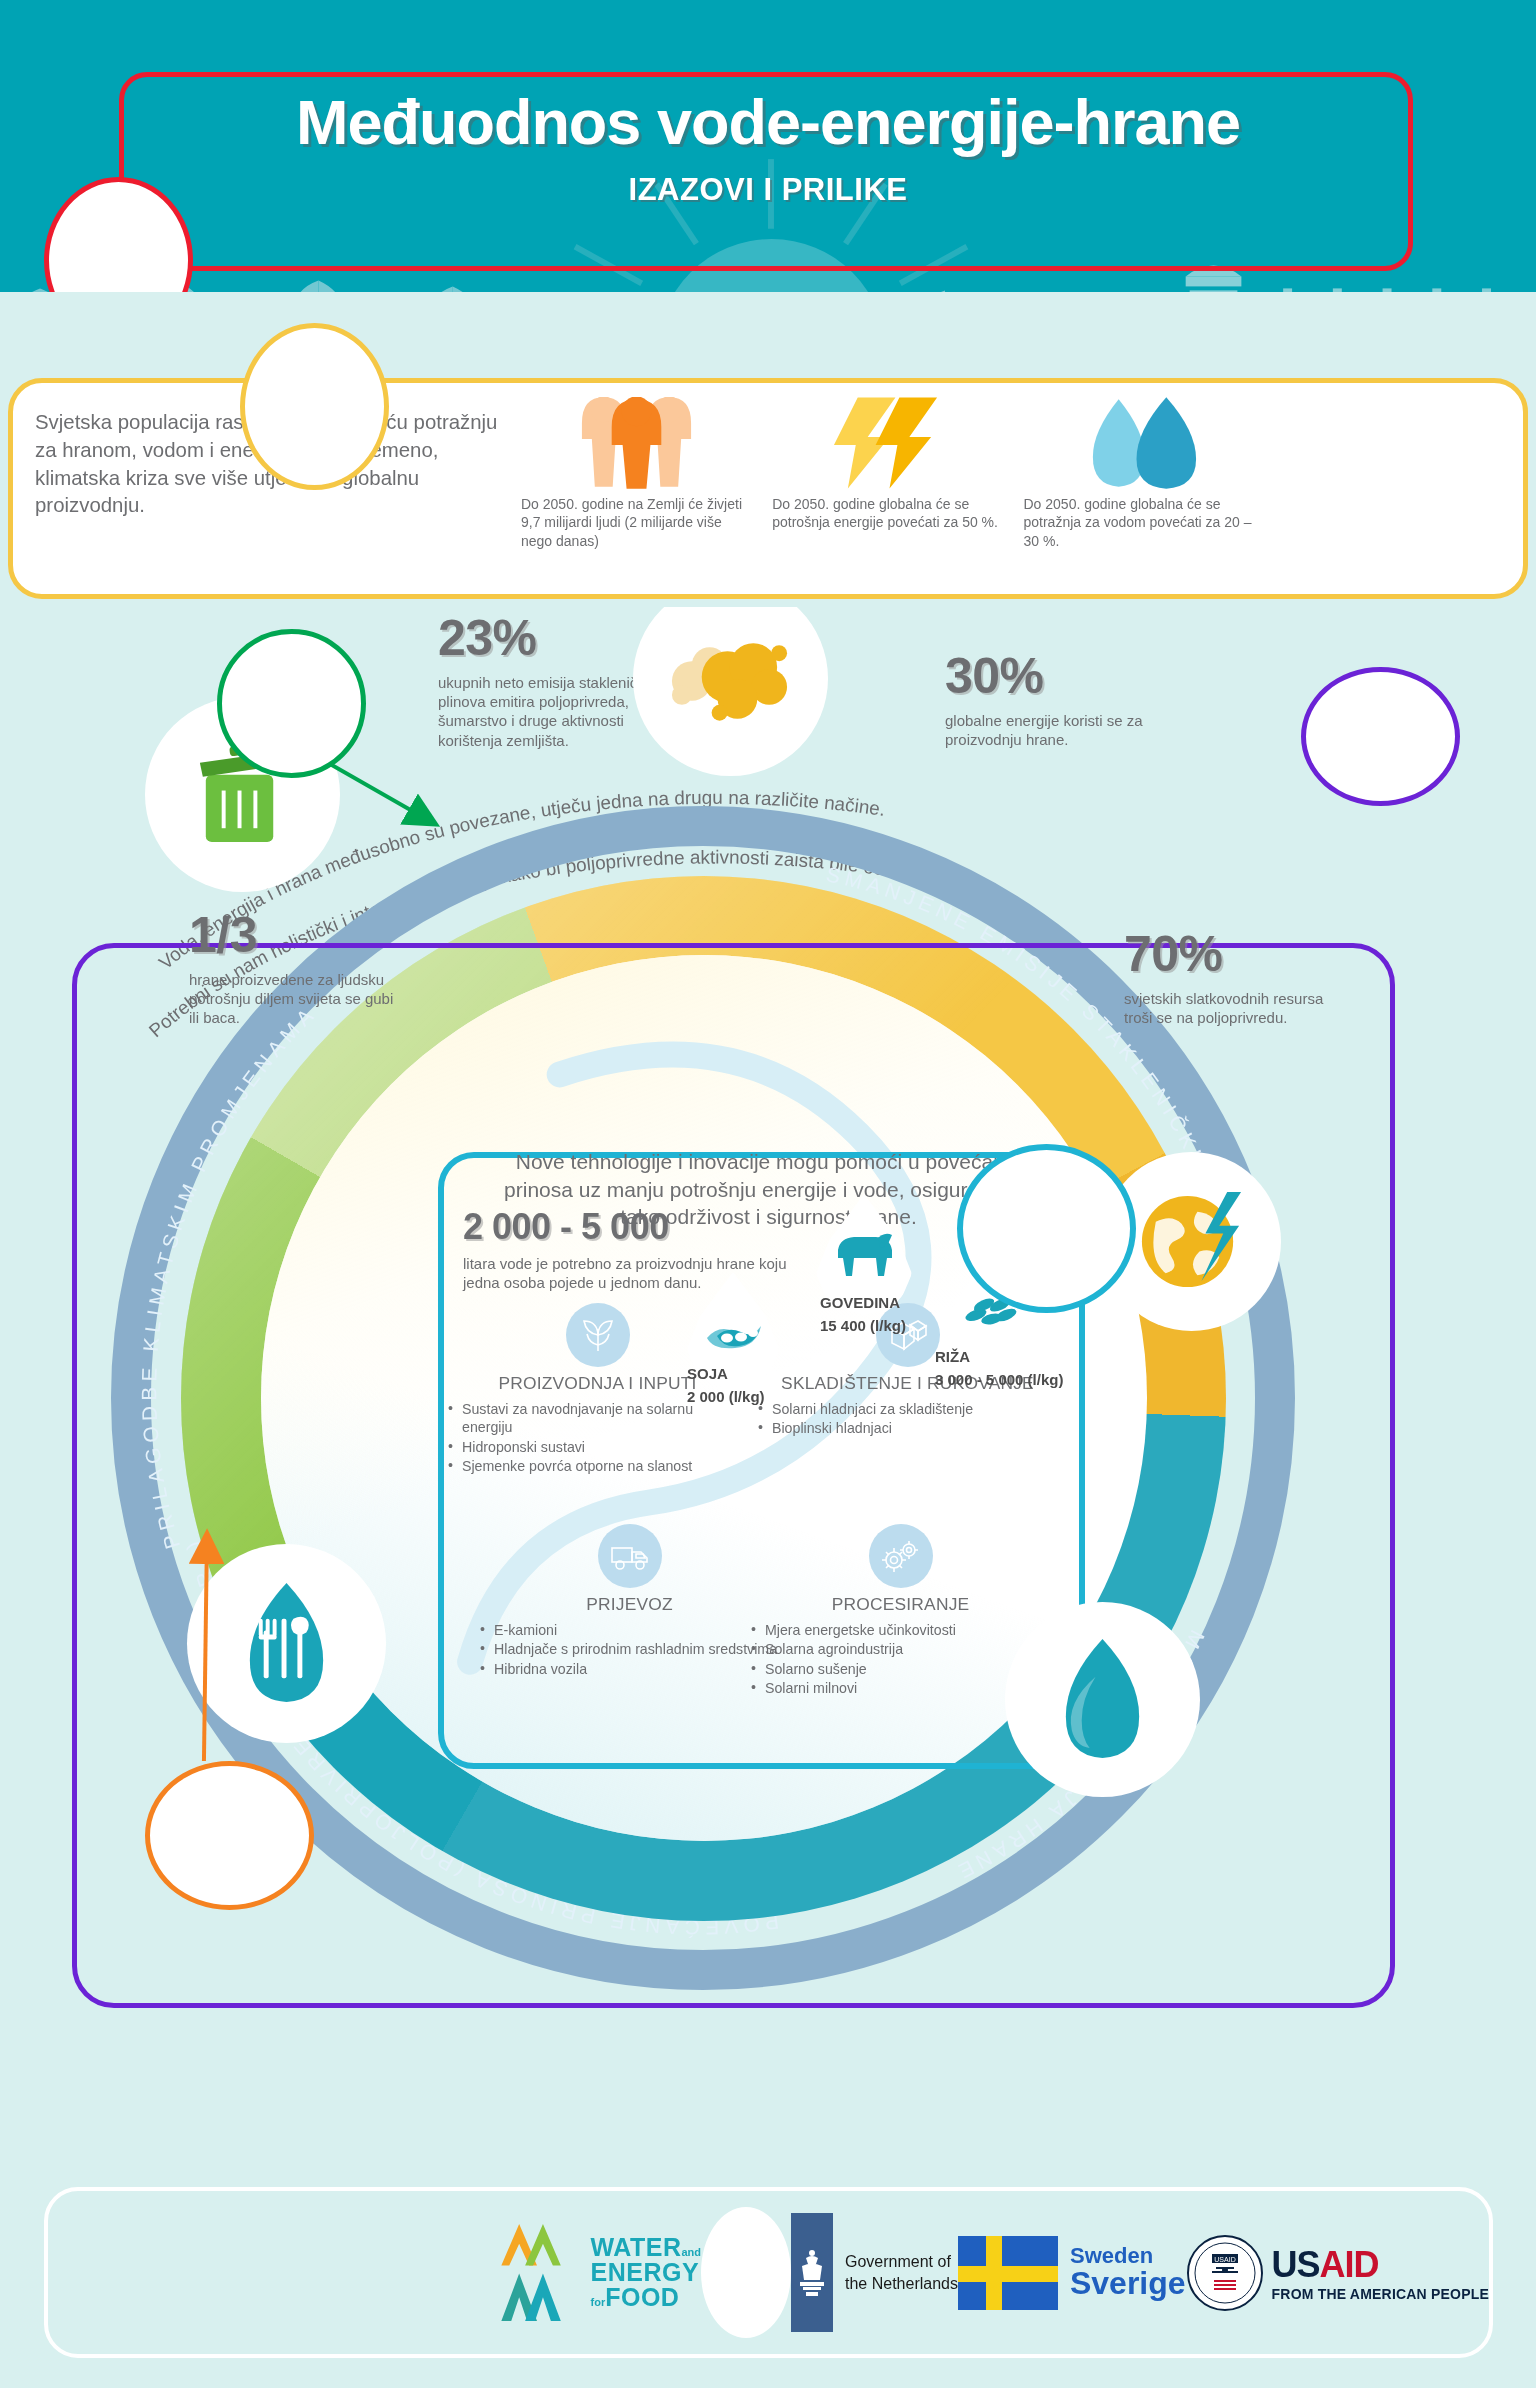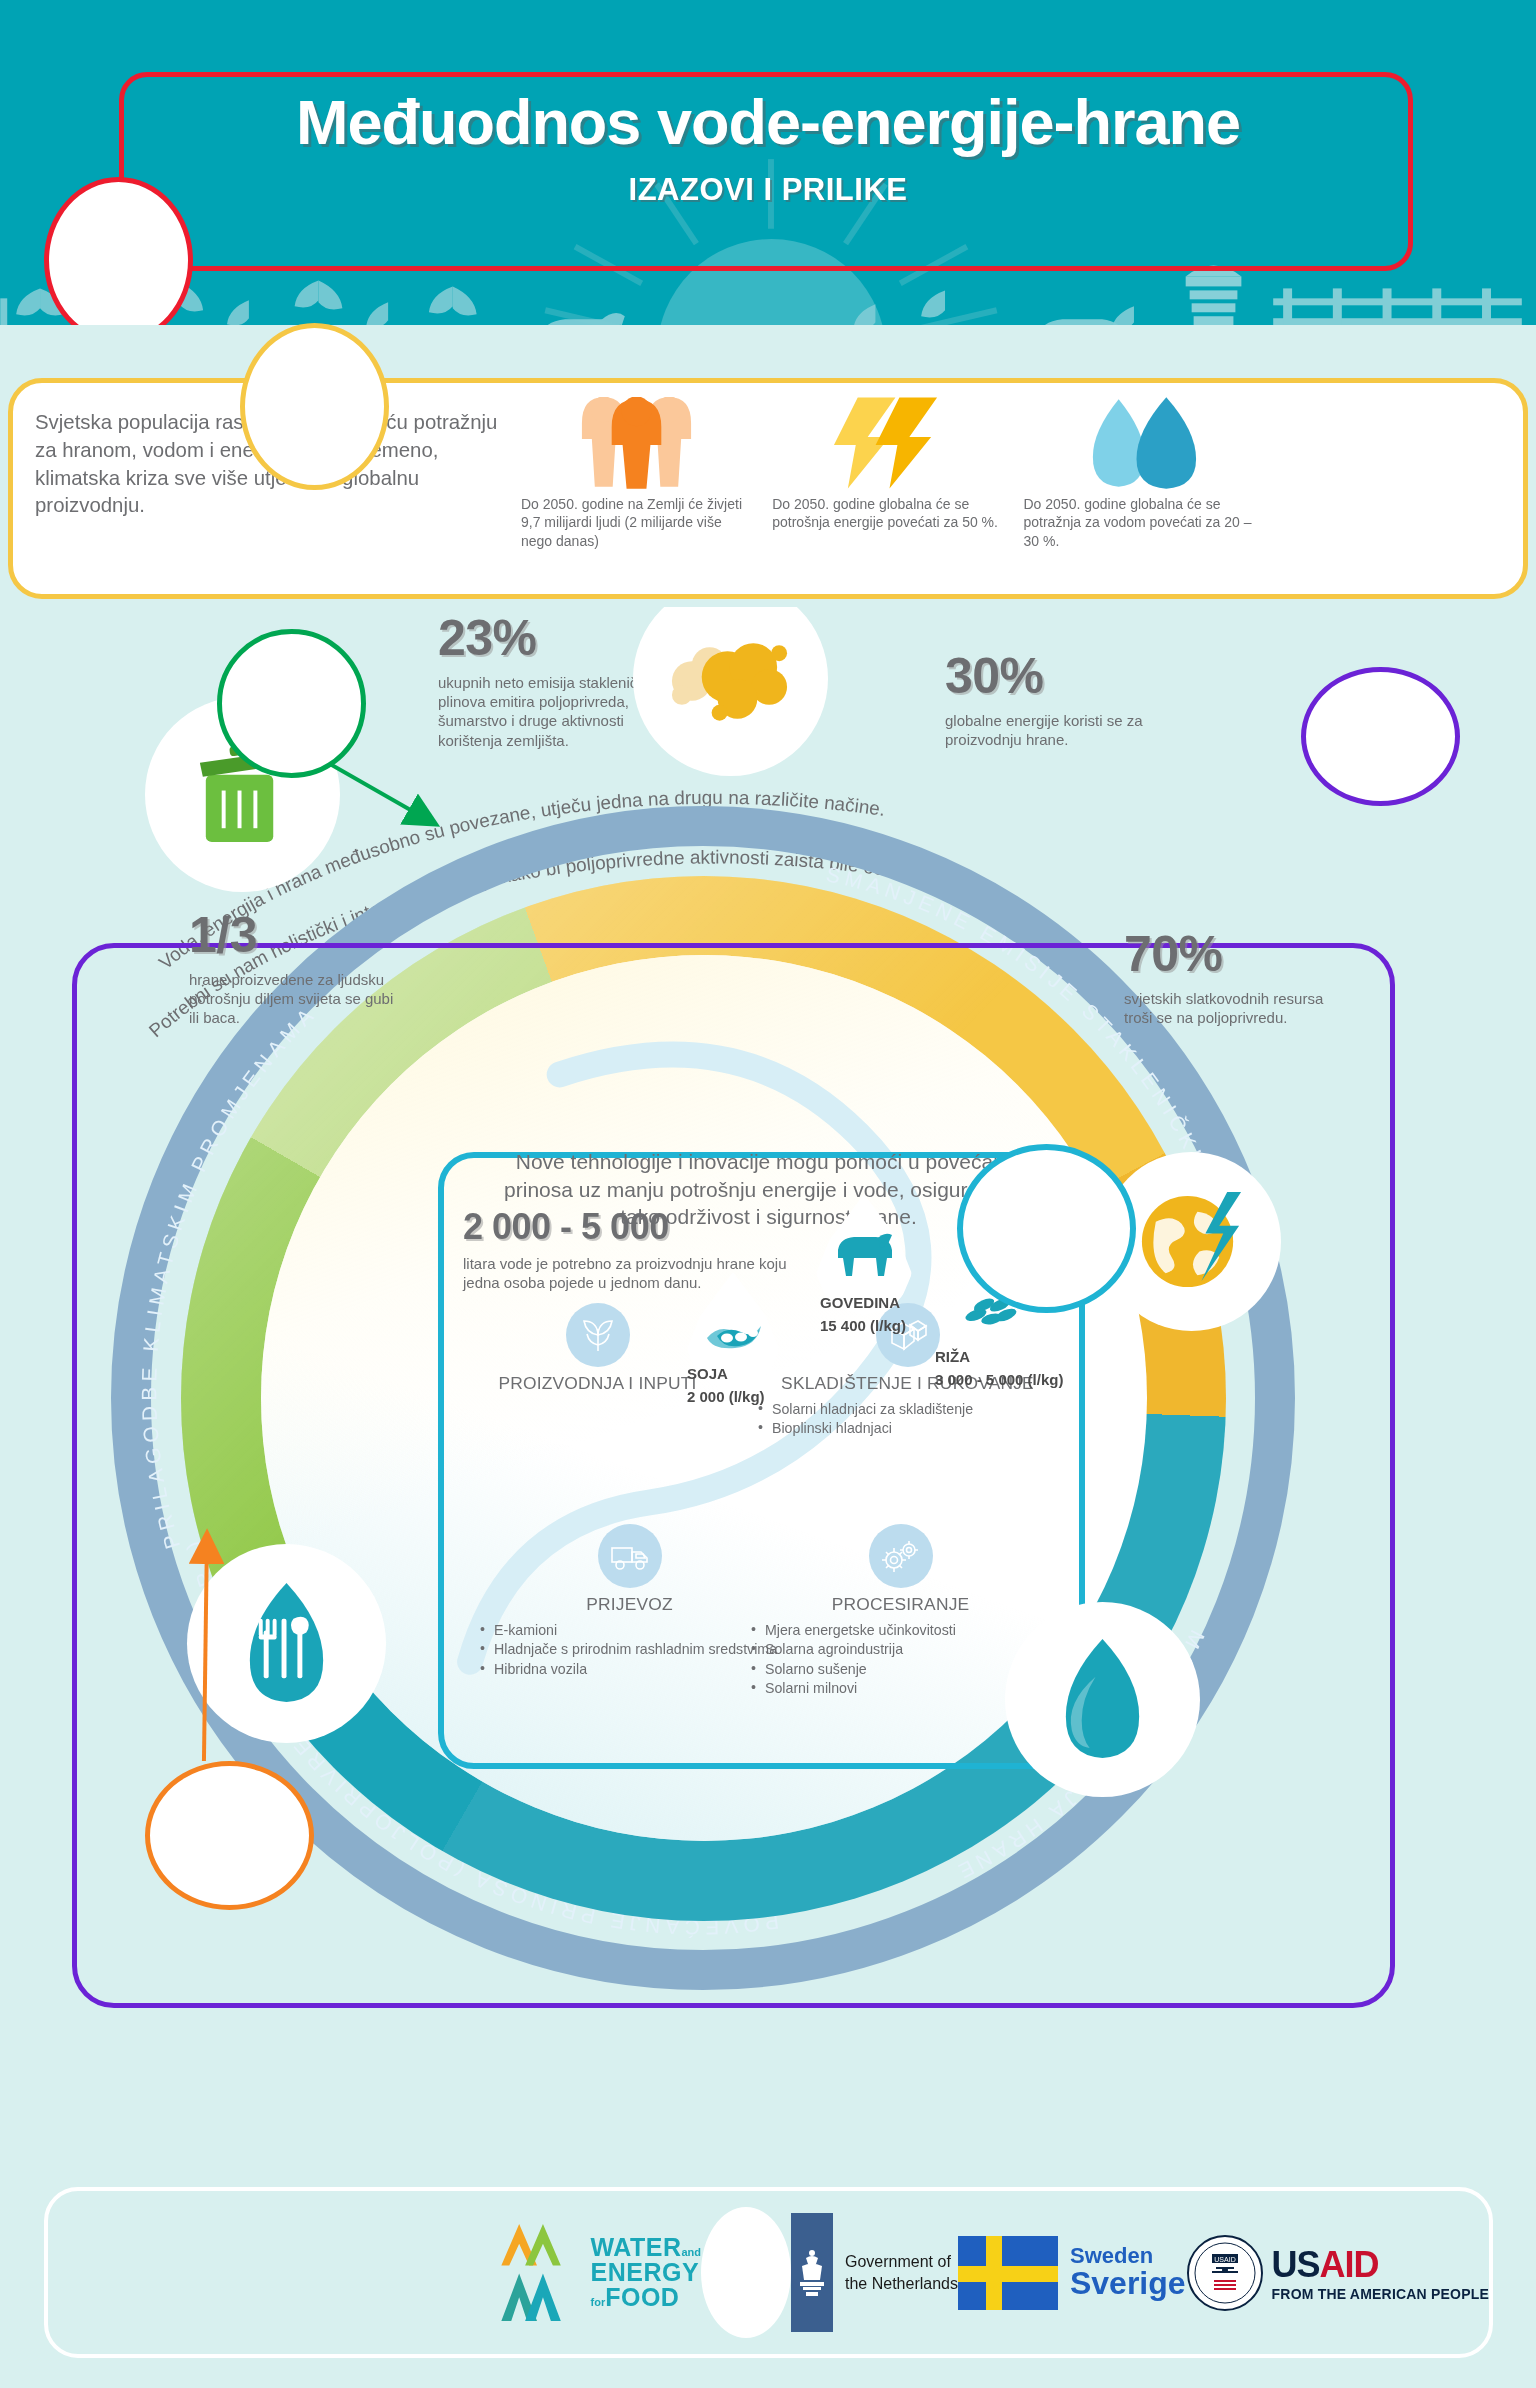--- a/index.html
+++ b/index.html
@@ -6,21 +6,21 @@
   body {
     width: 1536px; height: 2388px;
     font-family: "Liberation Sans", sans-serif;
     background: #d8f0ef;
     position: relative;
     overflow: hidden;
   }
 
   
   #header {
-    position: absolute; left: 0; top: 0; width: 1536px; height: 325px;
+    position: absolute; left: 0; top: 0; width: 1536px; height: 292px;
     background: #00a3b4;
     overflow: hidden;
   }
   #header-sun {
     position: absolute; left: 657px; top: 239px; width: 229px; height: 229px;
     background: #37b7c4; border-radius: 50%;
   }
   #header-border {
     position: absolute; left: 119px; top: 72px;
     width: 1294px; height: 199px;
@@ -488,20 +488,25 @@
         <div class="quad-icon">
           <svg width="40" height="40" viewBox="0 0 40 40" stroke="#ffffff" stroke-width="1.6" fill="none">
             <path d="M20 36 L20 14"></path>
             <path d="M20 20 q-12 -2 -14 -14 q12 0 14 12 z"></path>
             <path d="M20 20 q12 -2 14 -14 q-12 0 -14 12 z"></path>
             <path d="M20 30 q-9 -2 -11 -11"></path>
             <path d="M20 30 q9 -2 11 -11"></path>
           </svg>
         </div>
         <div class="quad-title">PROIZVODNJA I INPUTI</div>
+        <ul>
+            <li>Sustavi za navodnjavanje na solarnu energiju</li>
+            <li>Hidroponski sustavi</li>
+            <li>Sjemenke povrća otporne na slanost</li>
+          </ul>
       </div>
 
       <div class="quad" id="q2">
         <div class="quad-icon">
           <svg width="40" height="40" viewBox="0 0 40 40" stroke="#ffffff" stroke-width="1.6" fill="none">
             <path d="M4 14 L14 8 L26 14 L16 20 z"></path>
             <path d="M4 14 L4 28 L16 34 L16 20 z"></path>
             <path d="M16 20 L26 14 L26 26 L16 34 z"></path>
             <path d="M22 10 L30 6 L38 11 L30 16 z"></path>
             <path d="M22 10 L22 20 L30 25 L30 16 z"></path>

